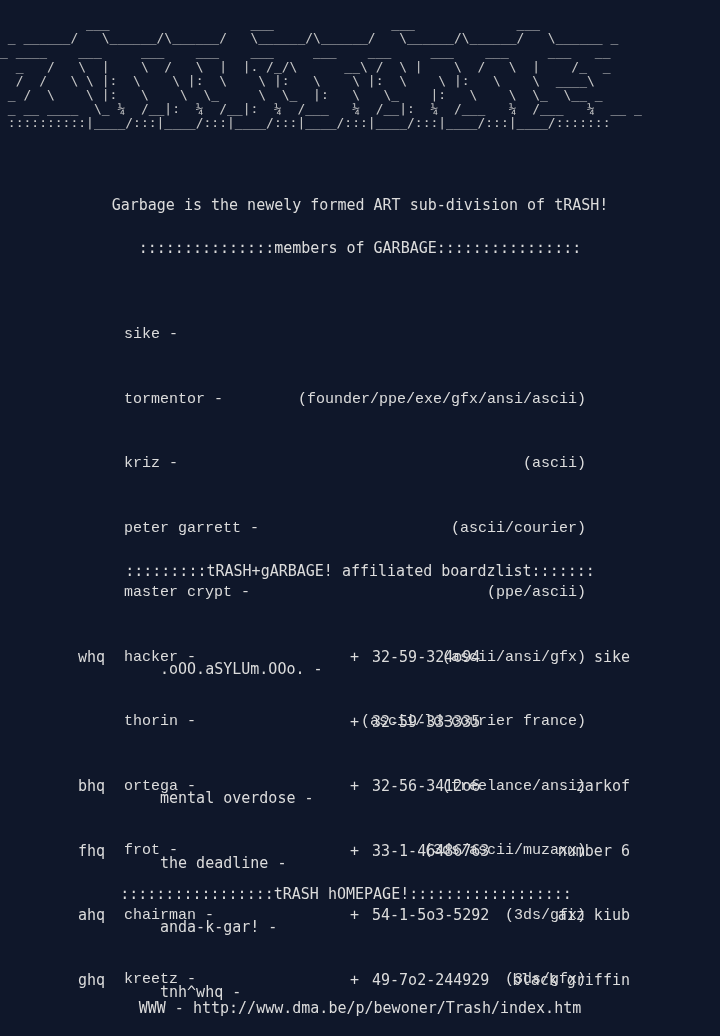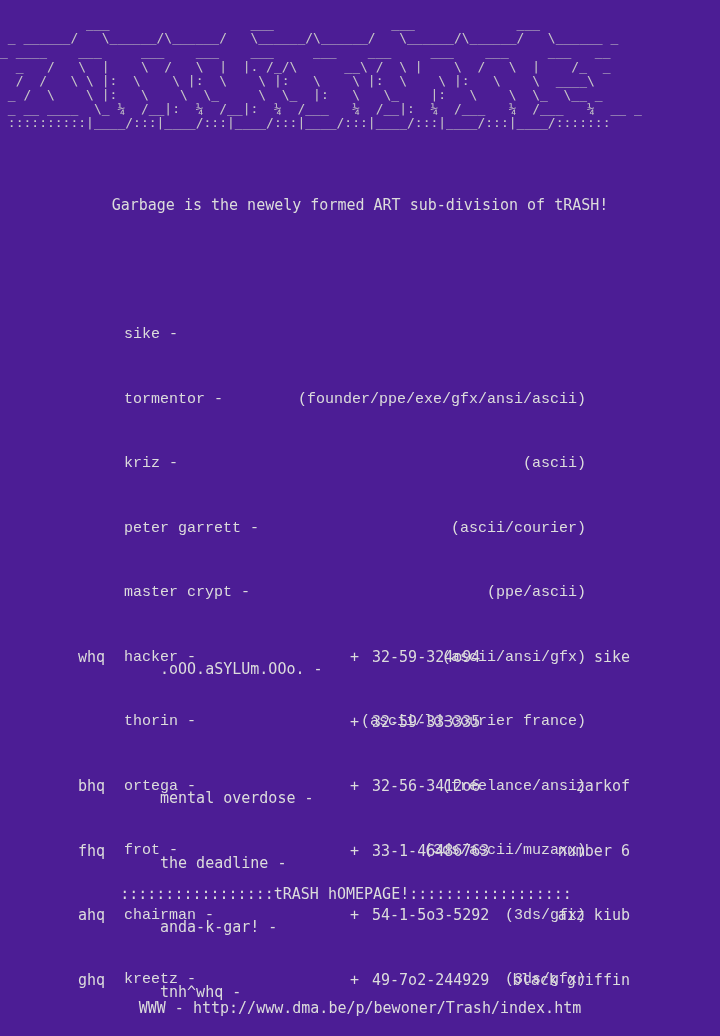--- a/index.html
+++ b/index.html
@@ -11,21 +11,21 @@
     overflow: hidden;
   }
   body {
     font-family: "DejaVu Sans Mono", "Liberation Mono", monospace;
     color: #d8d8d8;
   }
   .page {
     position: relative;
     width: 720px;
     height: 1036px;
-    background: #4c1d95;
+    background: #0f172a;
   }
 
   
   .logo {
     position: absolute;
     top: 4px;
     left: 0;
     width: 720px;
     white-space: pre;
     font-family: "DejaVu Sans Mono", "Liberation Mono", monospace;
@@ -161,20 +161,21 @@
  _ ______/   \______/\______/   \______/\______/   \______/\______/   \______ _
 _ ____    ___     ___    ___    ___     ___    ___     ___    ___     ___   __
   _   /   \  |    \  /   \  |  |. /_/\      __\ /  \ |    \  /   \  |    /_  _
   /  /   \ \ |:  \    \ |:  \    \ |:   \    \ |:  \    \ |:   \    \  ____\
  _ /  \    \ |:   \    \  \_     \  \_  |:   \   \_    |:   \    \  \_  \__ _
  _ __ ____  \_ ¼  /__|:  ¼  /__|:  ¼  /___   ¼  /__|:  ¼  /___   ¼  /___   ¼  __ _
  ::::::::::|____/:::|____/:::|____/:::|____/:::|____/:::|____/:::|____/:::::::</pre>
 
   <div class="block tagline">Garbage is the newely formed ART sub-division of tRASH!</div>
 
+  <div class="block members-header">:::::::::::::::members of GARBAGE::::::::::::::::</div>
 
   <div class="block members-list">
     <span class="member-row">
       <span class="member-name">sike -</span>
     </span>
     <span class="member-row">
       <span class="member-name">tormentor -</span>
       <span class="member-role">(founder/ppe/exe/gfx/ansi/ascii)</span>
     </span>
     <span class="member-row">
@@ -212,20 +213,21 @@
     <span class="member-row">
       <span class="member-name">kreetz -</span>
       <span class="member-role">(3ds/gfx)</span>
     </span>
     <span class="member-row">
       <span class="member-name">proteus -</span>
       <span class="member-role">(gfx)</span>
     </span>
   </div>
 
+  <div class="block boards-header">:::::::::tRASH+gARBAGE! affiliated boardzlist:::::::</div>
 
   <div class="block boards">
     <span class="board-row">
       <span class="board-tag">whq</span>
       <span class="board-name">.oOO.aSYLUm.OOo. -</span>
       <span class="board-plus">+</span>
       <span class="board-number">32-59-324o94</span>
       <span class="board-sysop">sike</span>
     </span>
     <span class="board-row">

